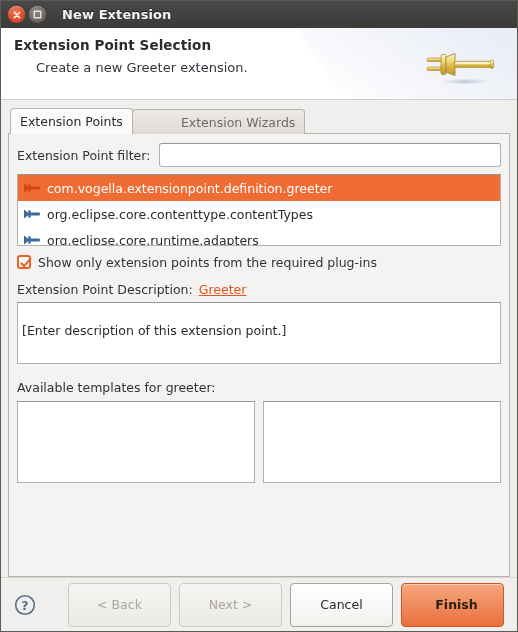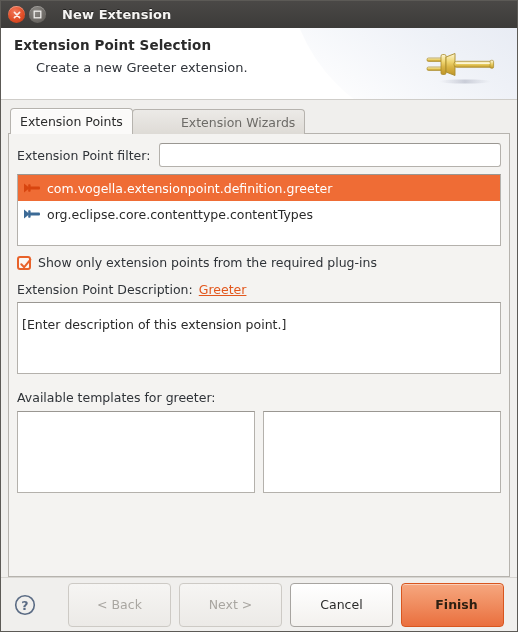--- a/index.html
+++ b/index.html
@@ -173,21 +173,21 @@
   .ep-row.selected { background: #ef6c35; color: #ffffff; }
   .ep-icon { width: 18px; height: 12px; flex: 0 0 18px; margin-right: 6px; }
   #list-scrollbar {
     position: absolute;
     right: 0; top: 0;
     width: 4px; height: 26px;
     background: #ef6c35;
   }
 
   
-  #chk-row { display: flex; align-items: center; margin-top: 9px; }
+  #chk-row { display: flex; align-items: flex-start; margin-top: 9px; }
   #chk-box {
     width: 14px; height: 14px; flex: 0 0 14px;
     border: 2px solid #e8622a;
     border-radius: 3px;
     background: #fbf7f4;
     margin-right: 7px;
     position: relative;
   }
   #chk-box svg { position: absolute; left: 0; top: -1px; }
   #chk-label { font-size: 12.5px; color: #2f3338; }
@@ -197,25 +197,25 @@
   #desc-label { font-size: 12.5px; color: #2f3338; }
   #desc-link {
     font-size: 12.5px;
     color: #e2571d;
     text-decoration: underline;
     margin-left: 6px;
     cursor: pointer;
   }
   #desc-box {
     margin-top: 5px;
-    height: 72px;
+    height: 62px;
     background: #ffffff;
     border: 1px solid #b4b1ac;
     border-top-color: #9a9792;
-    padding: 14px 4px;
+    padding: 20px 4px;
     font-size: 12.5px;
     color: #2a2a2a;
     overflow: hidden;
   }
 
   
   #tpl-label { font-size: 12.5px; color: #2f3338; margin-top: 16px; }
   #tpl-panes { display: flex; gap: 8px; margin-top: 6px; height: 82px; }
   .tpl-pane {
     flex: 1 1 0;
@@ -364,20 +364,28 @@
 
         <div class="ep-row">
           <svg class="ep-icon" viewBox="0 0 18 12">
             <rect x="6" y="4.6" width="11" height="2.8" rx="1" fill="#3c6a96"></rect>
             <path d="M1 1.5 L6.6 6 L1 10.5 Z" fill="#3c6a96"></path>
             <rect x="5.2" y="2.2" width="2.4" height="7.6" rx="0.8" fill="#3c6a96"></rect>
           </svg>
           <span>org.eclipse.core.contenttype.contentTypes</span>
         </div>
 
+        <div class="ep-row">
+          <svg class="ep-icon" viewBox="0 0 18 12">
+            <rect x="6" y="4.6" width="11" height="2.8" rx="1" fill="#3c6a96"></rect>
+            <path d="M1 1.5 L6.6 6 L1 10.5 Z" fill="#3c6a96"></path>
+            <rect x="5.2" y="2.2" width="2.4" height="7.6" rx="0.8" fill="#3c6a96"></rect>
+          </svg>
+          <span>org.eclipse.core.runtime.adapters</span>
+        </div>
 
         <div id="list-scrollbar"></div>
       </div>
 
       <div id="chk-row">
         <div id="chk-box">
           <svg width="14" height="14" viewBox="0 0 14 14">
             <path d="M2.3 7.3 L5.2 10.2 L11.4 2.6" stroke="#e8622a" stroke-width="2" fill="none" stroke-linecap="round" stroke-linejoin="round"></path>
           </svg>
         </div>

